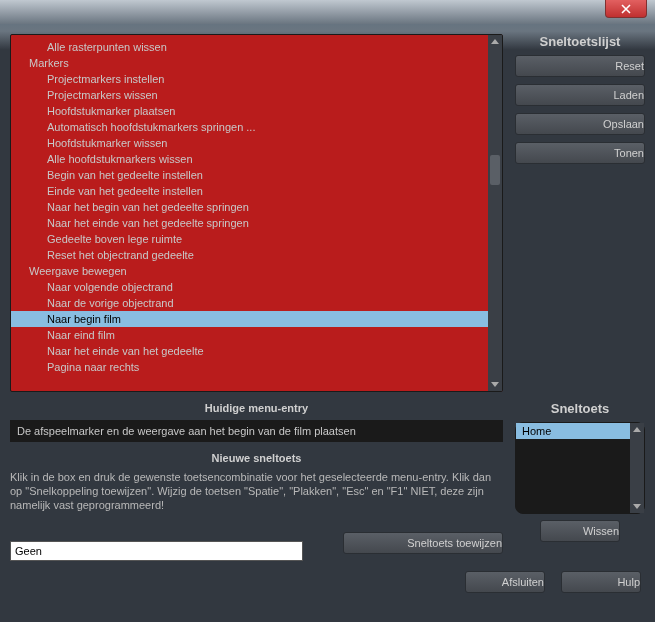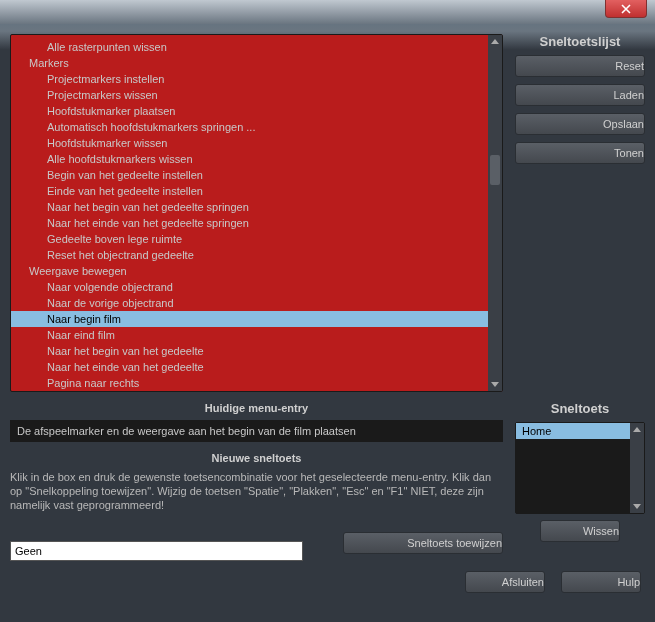--- a/index.html
+++ b/index.html
@@ -138,21 +138,21 @@
     padding: 3px 4px;
     font-family: inherit;
     font-size: 11px;
     height: 20px;
   }
   .assign-btn { width: 160px; margin-bottom: 16px; }
   .shortcut-list-wrap {
     position: relative;
     background: #1a1a1a;
     border: 1px solid #1a1a1a;
-    border-radius: 2px;
+    border-radius: 8px;
     height: 92px;
     padding-right: 14px;
   }
   .shortcut-item {
     padding: 2px 6px;
     background: #89bde1;
     color: #000;
     cursor: default;
   }
   .bottom-bar {
@@ -193,21 +193,20 @@
           <div class="list-item indent">Einde van het gedeelte instellen</div>
           <div class="list-item indent">Naar het begin van het gedeelte springen</div>
           <div class="list-item indent">Naar het einde van het gedeelte springen</div>
           <div class="list-item indent">Gedeelte boven lege ruimte</div>
           <div class="list-item indent">Reset het objectrand gedeelte</div>
           <div class="list-item">Weergave bewegen</div>
           <div class="list-item indent">Naar volgende objectrand</div>
           <div class="list-item indent">Naar de vorige objectrand</div>
           <div class="list-item indent selected">Naar begin film</div>
           <div class="list-item indent">Naar eind film</div>
-          <div class="list-item indent">Naar het begin van het gedeelte</div>
           <div class="list-item indent">Naar het einde van het gedeelte</div>
           <div class="list-item indent">Pagina naar rechts</div>
         </div>
       <div class="scrollbar">
         <div class="scroll-arrow up"></div>
         <div class="scroll-thumb" style="top:120px;height:30px"></div>
         <div class="scroll-arrow down"></div>
       </div>
     </div>
 

